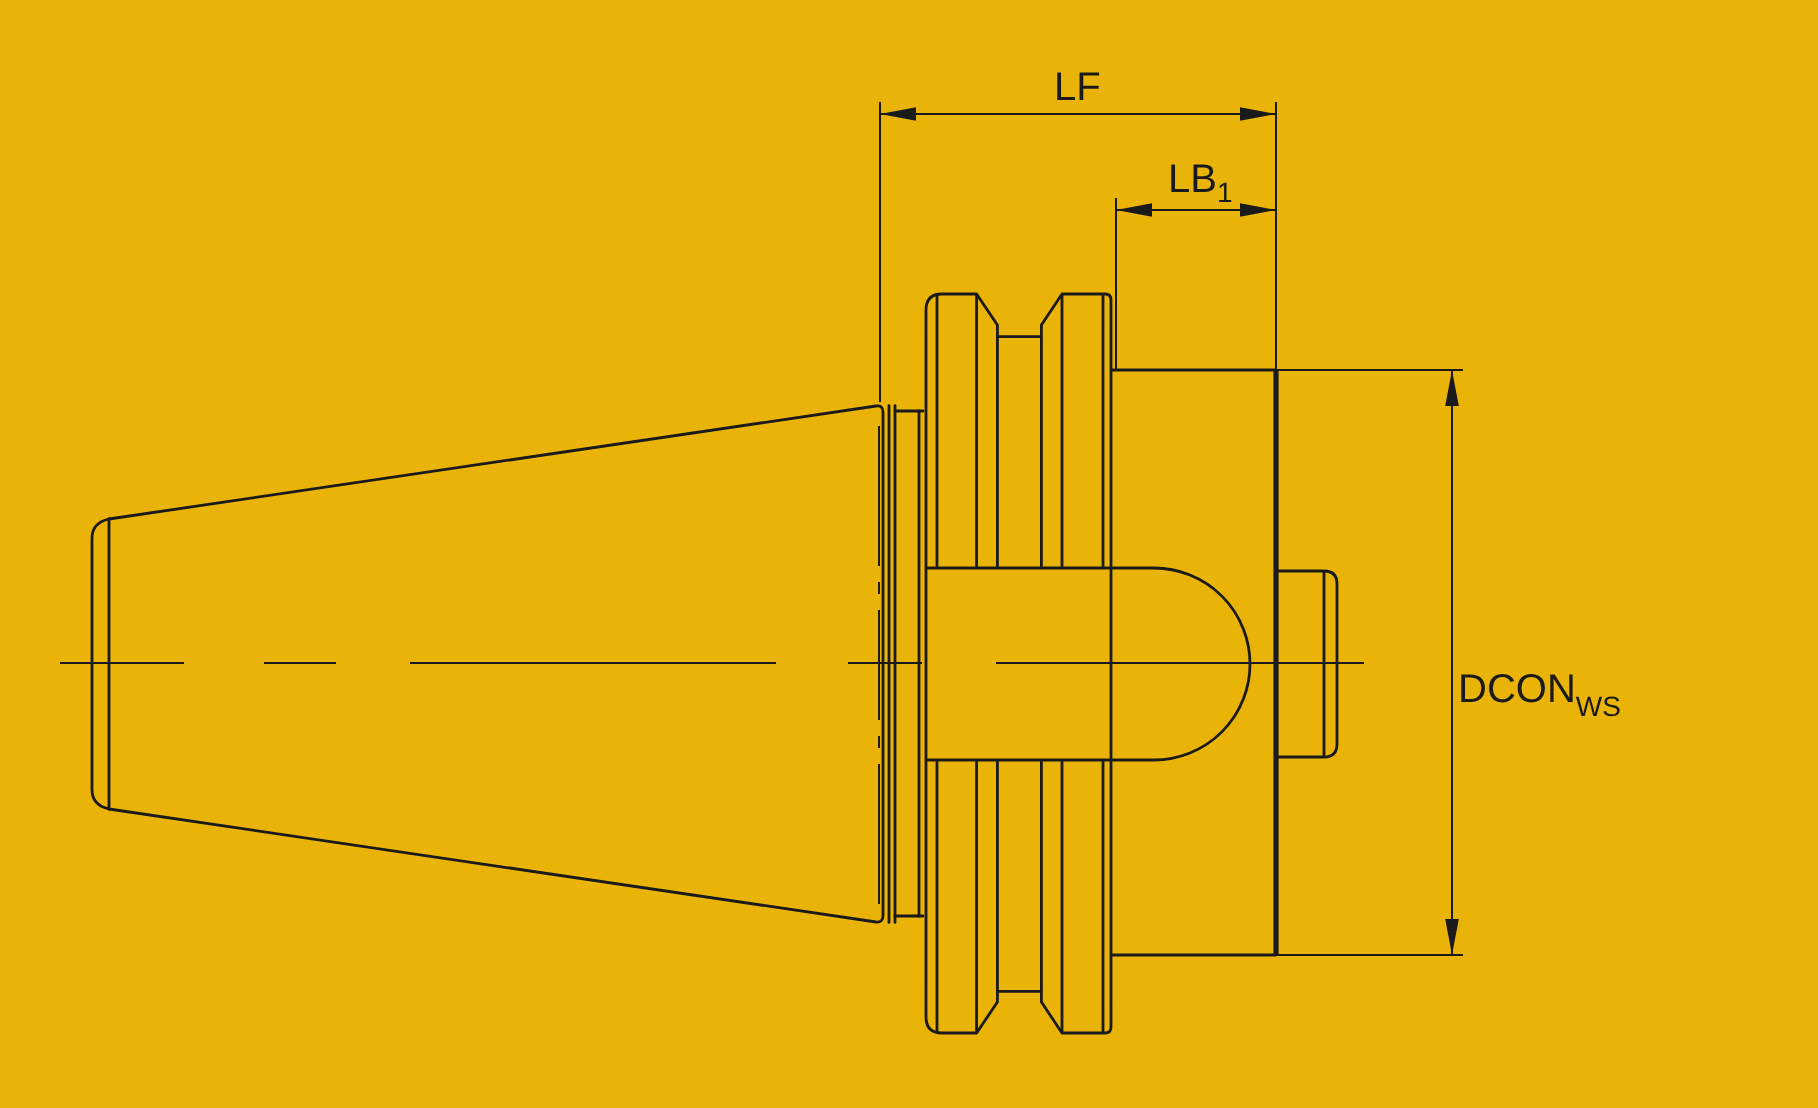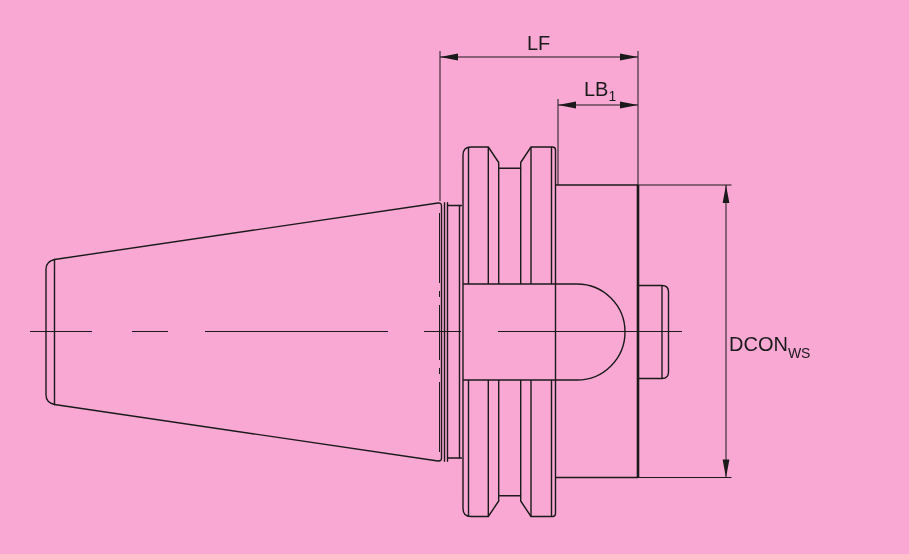--- a/index.html
+++ b/index.html
@@ -5,21 +5,21 @@
   html, body {
     margin: 0;
     padding: 0;
     background: #ffffff;
     font-family: "Liberation Sans", sans-serif;
   }
   .canvas {
     position: relative;
     width: 909px;
     height: 554px;
-    background: #f9a8d4;
+    background: #eab308;
     overflow: hidden;
   }
   svg { display: block; }
   text {
     font-family: "Liberation Sans", sans-serif;
     fill: #1a1a1a;
   }
   .dim-label { font-size: 20px; }
   .dim-sub   { font-size: 14px; }
 </style>

